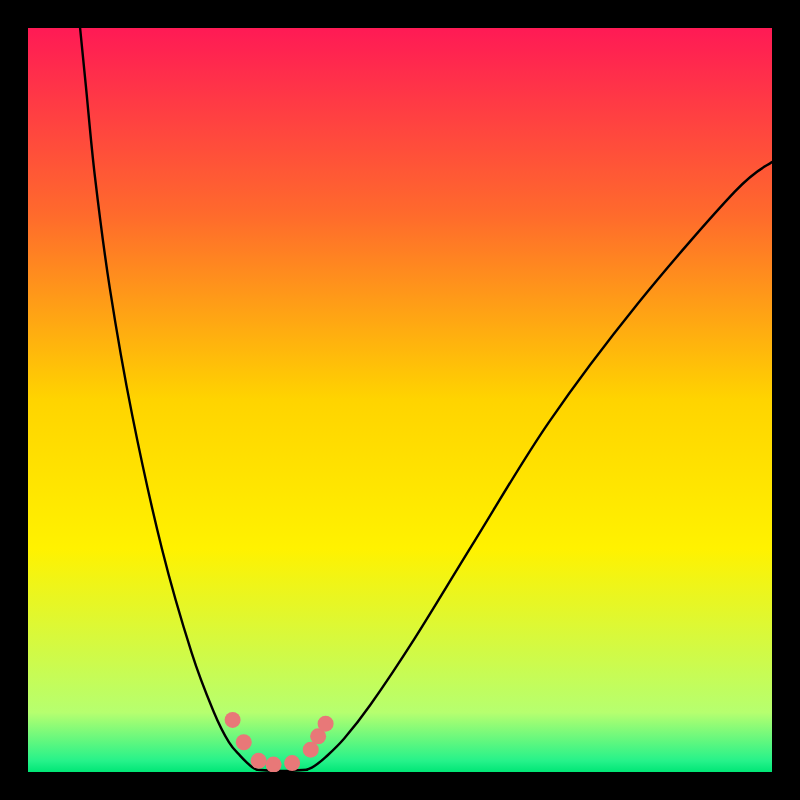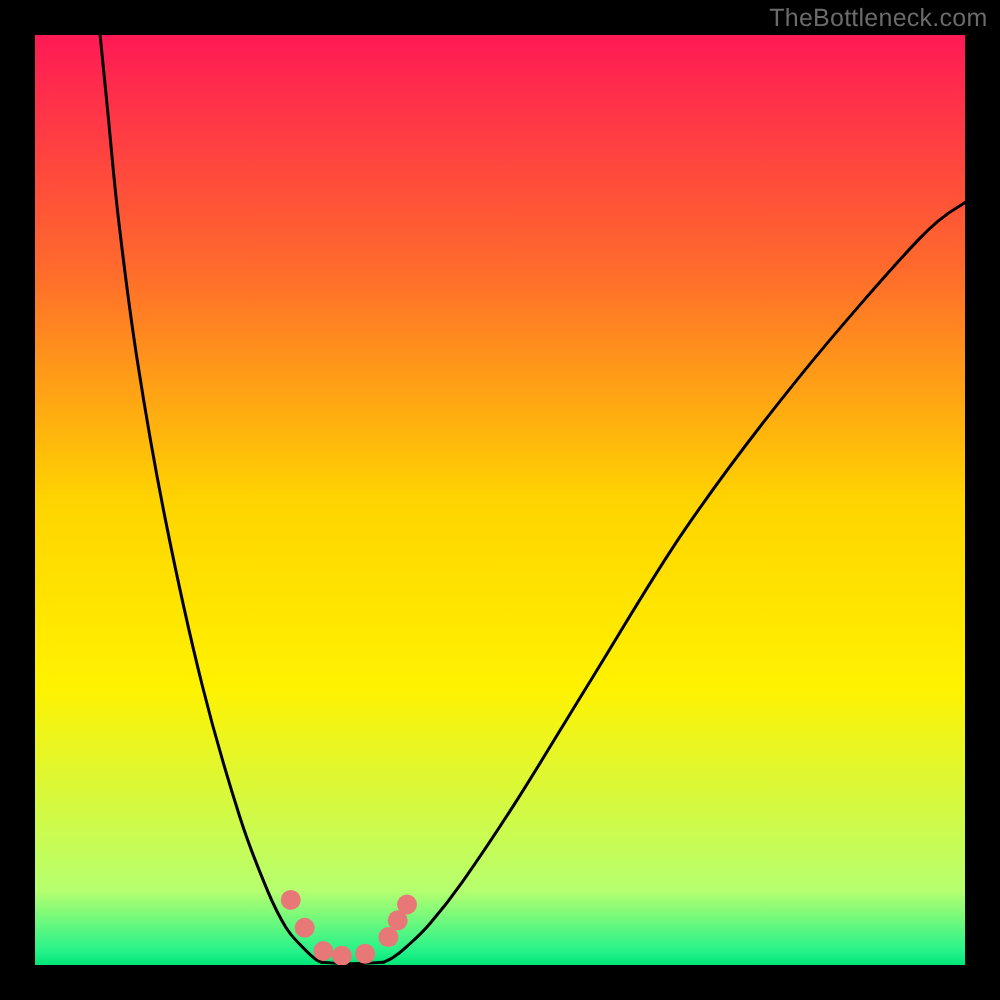--- a/index.html
+++ b/index.html
@@ -68,14 +68,13 @@
           <circle cx="215.76" cy="714.24" r="8" fill="#e87878"></circle>
           <circle cx="230.64" cy="732.84" r="8" fill="#e87878"></circle>
           <circle cx="245.52" cy="736.56" r="8" fill="#e87878"></circle>
           <circle cx="264.12" cy="735.07" r="8" fill="#e87878"></circle>
           <circle cx="282.72" cy="721.68" r="8" fill="#e87878"></circle>
           <circle cx="290.16" cy="708.29" r="8" fill="#e87878"></circle>
           <circle cx="297.60" cy="695.64" r="8" fill="#e87878"></circle>
         </g>
     </svg>
   </div>
-  <div class="watermark">TheBottleneck.com</div>
 </div>
 
 </body></html>

